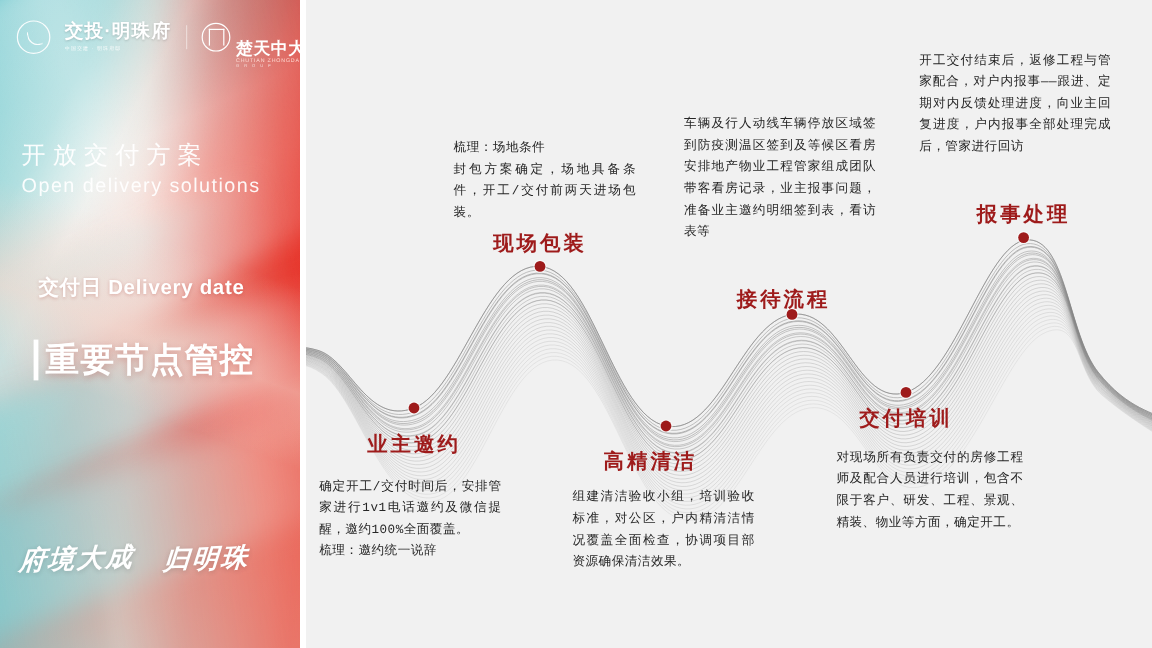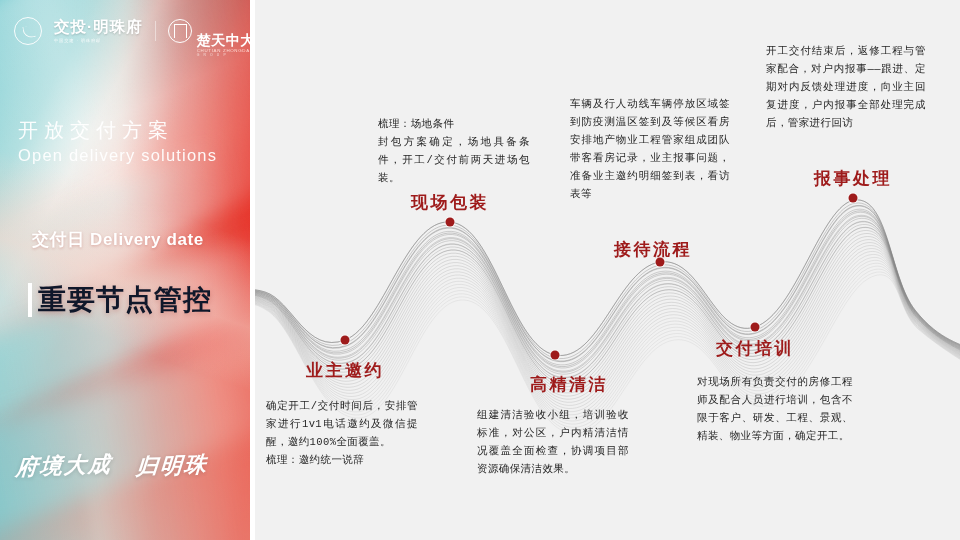--- a/index.html
+++ b/index.html
@@ -136,21 +136,21 @@
     color:#ffffff;font-size:17px;font-weight:700;letter-spacing:.6px;
     white-space:nowrap;
     text-shadow:0 1px 3px rgba(160,20,10,.25);
   }
   .lp-title{
     position:absolute;left:28px;top:283px;width:220px;
     display:flex;align-items:center;gap:6px;
   }
   .lp-title-bar{width:4px;height:34px;background:#ffffff;flex:0 0 auto;}
   .lp-title-text{
-    color:#0f172a;font-size:28px;font-weight:700;letter-spacing:1px;
+    color:#ffffff;font-size:28px;font-weight:700;letter-spacing:1px;
     white-space:nowrap;line-height:1;
     text-shadow:0 2px 5px rgba(150,20,10,.25);
   }
   .lp-calli{
     position:absolute;left:16px;top:443px;width:230px;height:46px;
     display:flex;align-items:center;gap:24px;
   }
   .calli-word{
     color:#ffffff;font-size:22px;font-weight:700;letter-spacing:2px;
     font-family:"Liberation Serif","DejaVu Serif",serif;
@@ -282,21 +282,21 @@
           <div>确定开工/交付时间后，安排管家进行1v1电话邀约及微信提醒，邀约100%全面覆盖。</div>
           <div style="text-align: left;">梳理：邀约统一说辞</div>
         </div>
         <div class="node-dot" style="left: 195px; top: 222px;"></div>
         <div class="node-title" style="left: 195px; top: 194px;">现场包装</div>
         <div class="node-body" style="left: 123px; top: 115px; width: 152px;">
           <div style="text-align: left;">梳理：场地条件</div>
           <div>封包方案确定，场地具备条件，开工/交付前两天进场包装。</div>
         </div>
         <div class="node-dot" style="left: 300px; top: 355px;"></div>
-        <div class="node-title" style="left: 314px; top: 376px;">高精清洁</div>
+        <div class="node-title" style="left: 287px; top: 376px;">高精清洁</div>
         <div class="node-body" style="left: 222px; top: 406px; width: 152px;">
           <div>组建清洁验收小组，培训验收标准，对公区，户内精清洁情况覆盖全面检查，协调项目部资源确保清洁效果。</div>
         </div>
         <div class="node-dot" style="left: 405px; top: 262px;"></div>
         <div class="node-title" style="left: 398px; top: 241px;">接待流程</div>
         <div class="node-body" style="left: 315px; top: 95px; width: 160px;">
           <div>车辆及行人动线车辆停放区域签到防疫测温区签到及等候区看房安排地产物业工程管家组成团队带客看房记录，业主报事问题，准备业主邀约明细签到表，看访表等</div>
         </div>
         <div class="node-dot" style="left: 500px; top: 327px;"></div>
         <div class="node-title" style="left: 500px; top: 340px;">交付培训</div>

